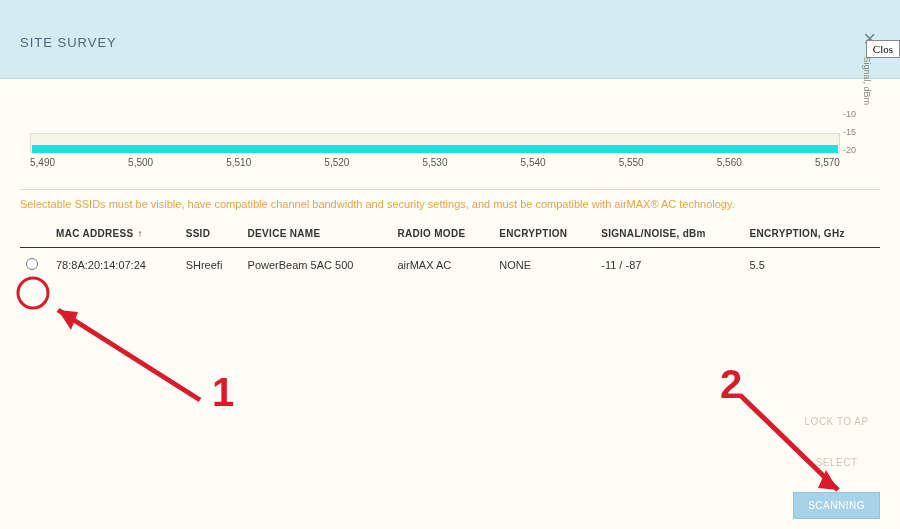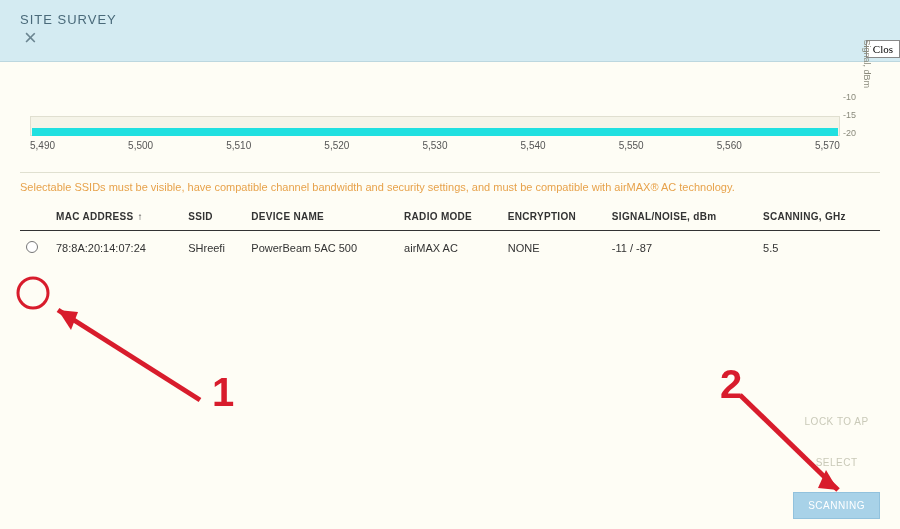--- a/index.html
+++ b/index.html
@@ -10,26 +10,25 @@
 body {
   font-family: -apple-system, BlinkMacSystemFont, "Segoe UI", Arial, sans-serif;
   background: #fefdf5;
   width: 900px;
   height: 529px;
   position: relative;
   overflow: hidden;
 }
 .header-bar {
   background: #d4ebf2;
-  padding: 12px 20px;
+  padding: 28px 20px;
   display: flex;
   justify-content: space-between;
-  align-items: flex-start;
+  align-items: flex-end;
   border-bottom: 1px solid #bcd7df;
-  flex-direction: column;
 }
 .header-title {
   color: #4a6a7a;
   font-size: 13px;
   letter-spacing: 1px;
   font-weight: 500;
 }
 .close-x {
   color: #6b8591;
   font-size: 22px;
@@ -249,21 +248,21 @@
   <table class="table">
     <thead>
       <tr>
         <th></th>
         <th><span>MAC ADDRESS</span><span class="sort-arrow">↑</span></th>
         <th>SSID</th>
         <th>DEVICE NAME</th>
         <th>RADIO MODE</th>
         <th>ENCRYPTION</th>
         <th>SIGNAL/NOISE, dBm</th>
-        <th>SCANNING, GHz</th>
+        <th>ENCRYPTION, GHz</th>
       </tr>
     </thead>
     <tbody>
       <tr>
         <td><input type="radio" class="radio" style=""></td>
         <td>78:8A:20:14:07:24</td>
         <td>SHreefi</td>
         <td>PowerBeam 5AC 500</td>
         <td>airMAX AC</td>
         <td>NONE</td>

